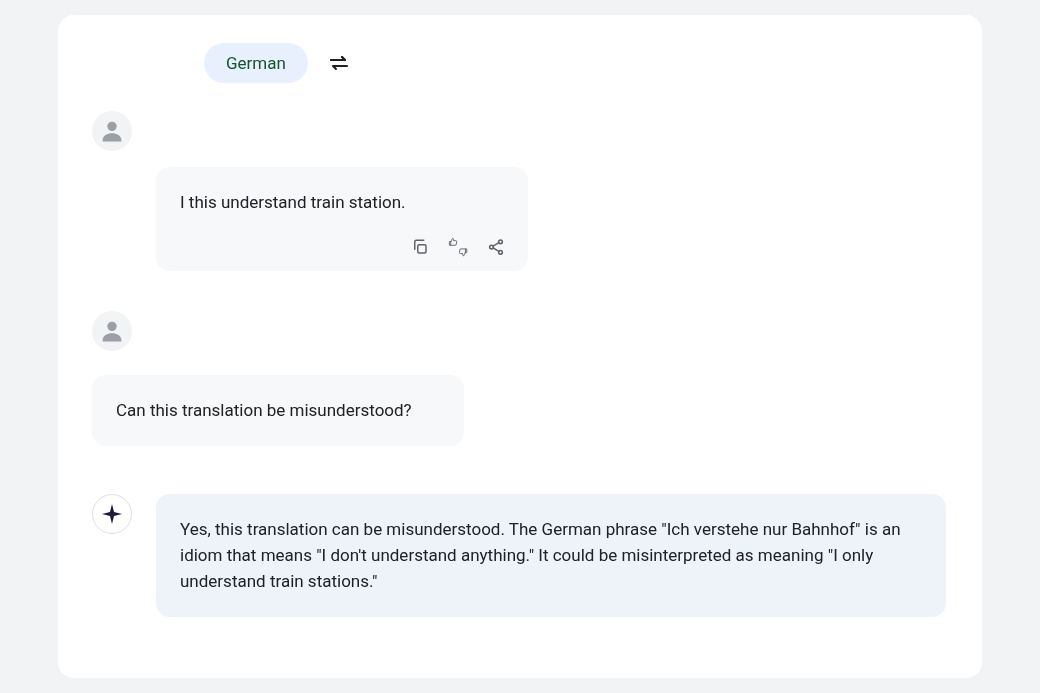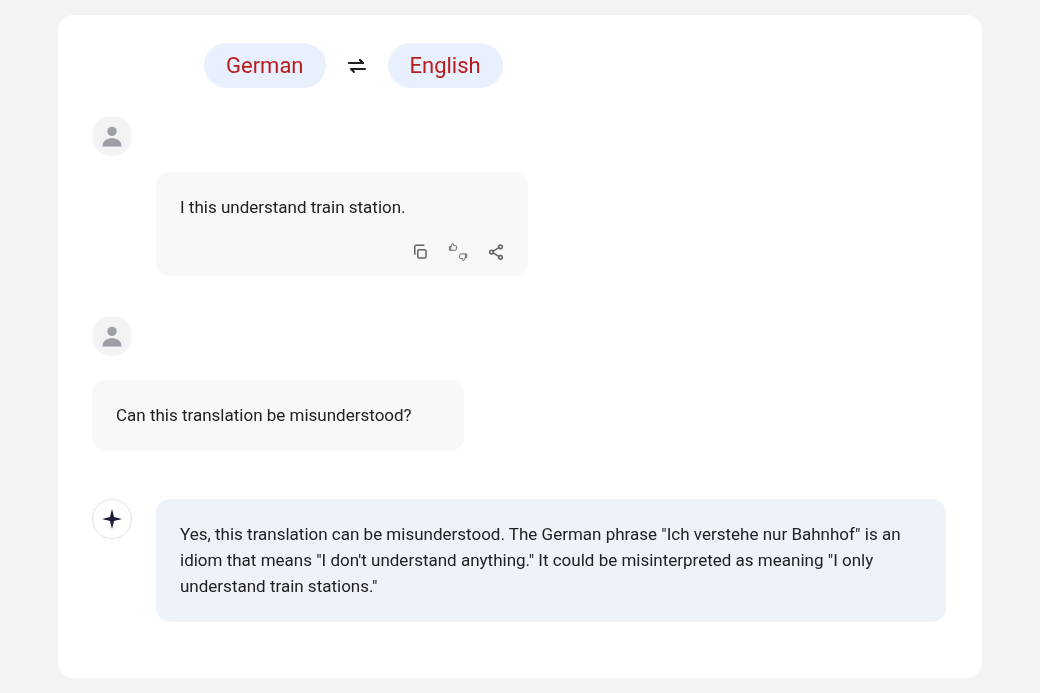--- a/index.html
+++ b/index.html
@@ -20,22 +20,22 @@
     }
     .lang-row {
       display: flex;
       align-items: center;
       gap: 18px;
       margin-left: 112px;
       margin-bottom: 28px;
     }
     .lang-pill {
       background: #e8f0fe;
-      color: #b91c1c;
-      font-size: 22px;
+      color: #14532d;
+      font-size: 17px;
       padding: 10px 22px;
       border-radius: 999px;
       display: inline-flex;
       align-items: flex-end;
       font-weight: 400;
     }
     .swap {
       width: 26px;
       height: 26px;
       display: flex;
@@ -136,23 +136,20 @@
     </div>
     <div class="swap">
       <svg width="24" height="24" viewBox="0 0 24 24" fill="none" stroke="currentColor" stroke-width="2" stroke-linecap="round" stroke-linejoin="round">
         <path d="M4 9h14"></path>
           <path d="M15 6l3 3-3 3" opacity="0"></path>
         <path d="M18 9l-3-3"></path>
           <path d="M18 9l-3 3" opacity="0"></path>
         <path d="M4 9h14l-3-3"></path>
         <path d="M20 15H6l3 3"></path>
       </svg>
-    </div>
-    <div class="lang-pill">
-      <span>English</span>
     </div>
   </div>
 
   <div class="row">
     <div class="avatar">
       <svg width="28" height="28" viewBox="0 0 24 24" fill="currentColor">
         <circle cx="12" cy="8" r="4"></circle>
         <path d="M4 20c0-4 4-6 8-6s8 2 8 6v1H4v-1z"></path>
       </svg>
     </div>

